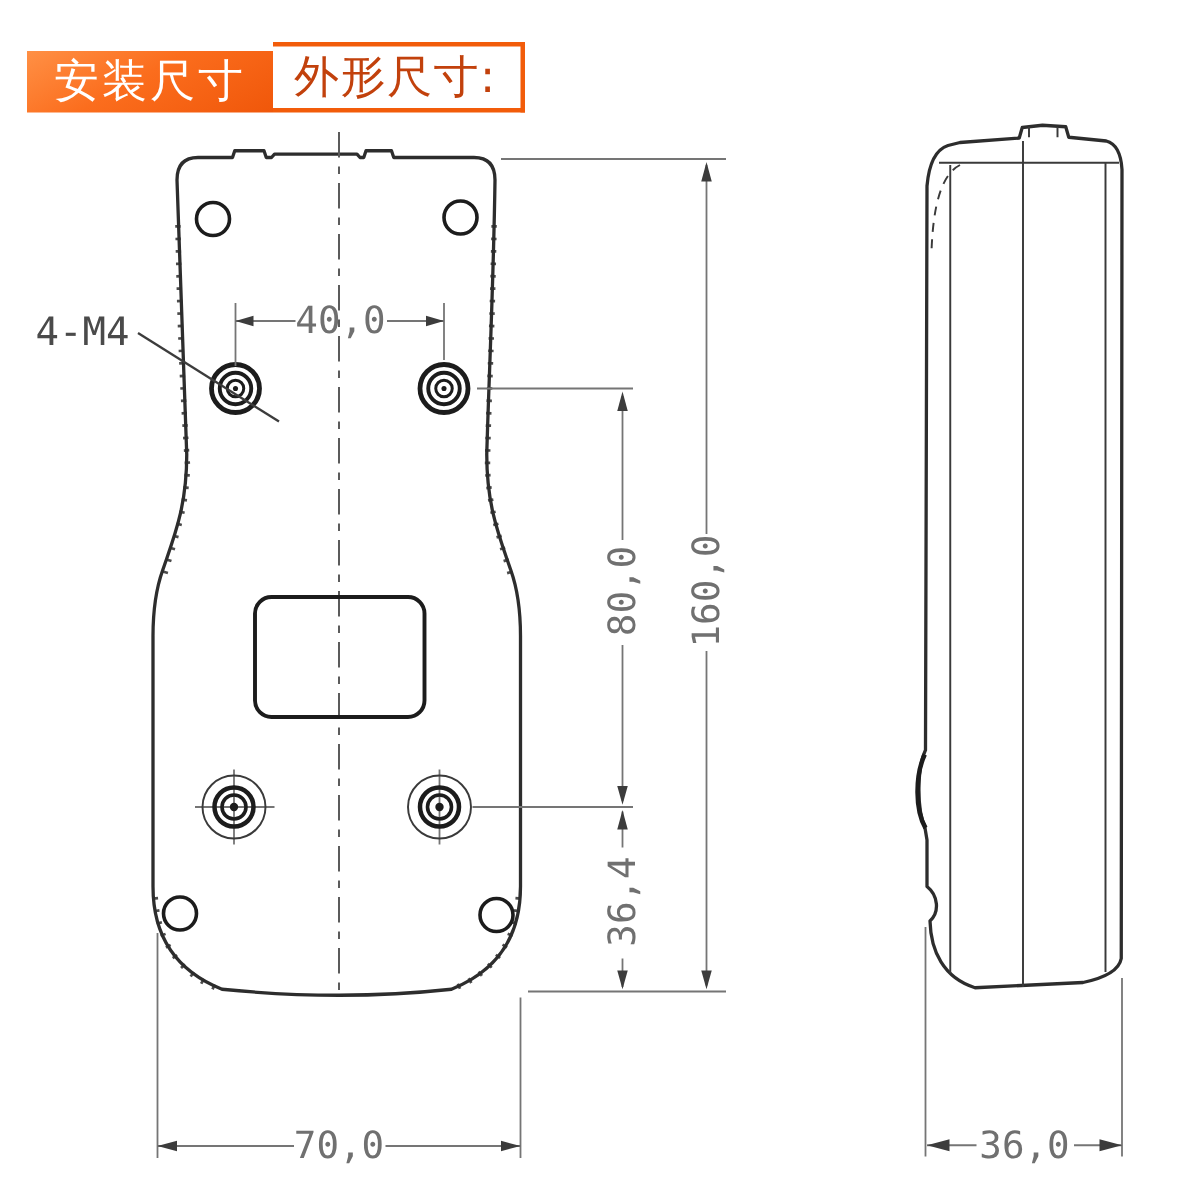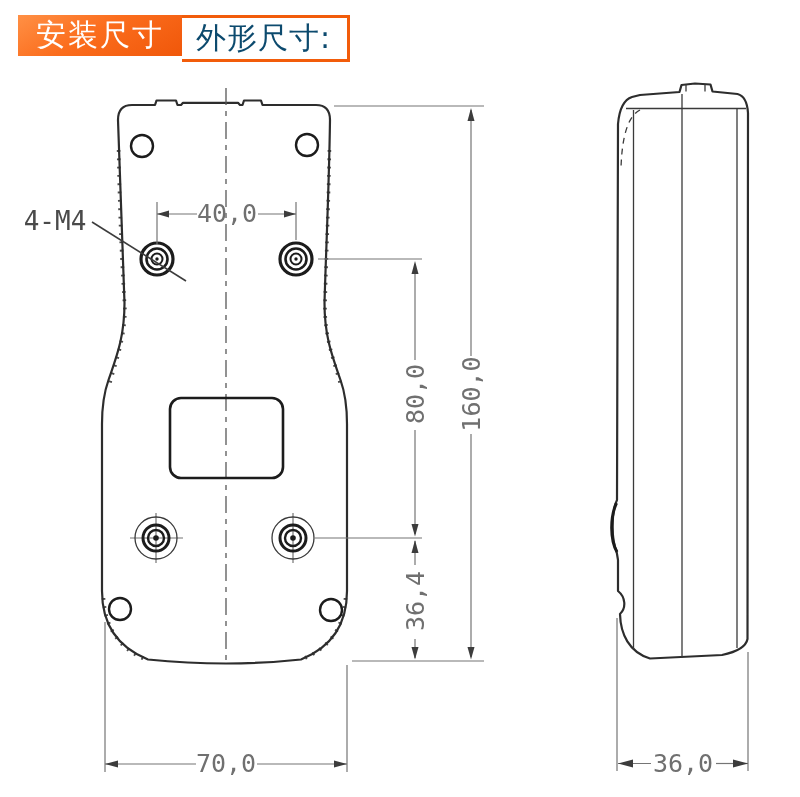--- a/index.html
+++ b/index.html
@@ -1,28 +1,28 @@
 <!DOCTYPE html>
 <html><head>
 <meta charset="utf-8">
 <style>
   html,body{margin:0;padding:0;background:#ffffff;}
   body{width:800px;height:797px;position:relative;font-family:"DejaVu Sans",sans-serif;overflow:hidden;}
 
   
-  .header{position:absolute;left:18px;top:15px;display:flex;align-items:flex-start;height:60px;}
+  .header{position:absolute;left:18px;top:15px;display:flex;align-items:flex-end;height:60px;}
   .badge{
     background:linear-gradient(150deg,#ff9045 0%,#fb6d1d 45%,#f0570a 100%);
     color:#ffffff;font-size:30px;letter-spacing:2px;
     display:flex;align-items:center;justify-content:center;
     padding:0 18px;
   }
   .label-box{
     background:#ffffff;border:3px solid #f25c0a;border-left:none;
-    color:#0c4a6e;font-size:30px;letter-spacing:1px;
+    color:#c2410c;font-size:30px;letter-spacing:1px;
     display:flex;align-items:center;justify-content:flex-start;
     padding:0 16px 0 14px;
   }
 
   
   svg{position:absolute;left:0;top:0;}
   .outline{fill:#ffffff;stroke:#2d2d2d;stroke-width:2.2;stroke-linejoin:round;}
   .thin{stroke:#3a3a3a;stroke-width:1.3;fill:none;}
   .bold{stroke:#1c1c1c;fill:none;}
   .serr{stroke:#2d2d2d;stroke-width:3.6;fill:none;stroke-dasharray:1.8 6.5;opacity:.85;}

